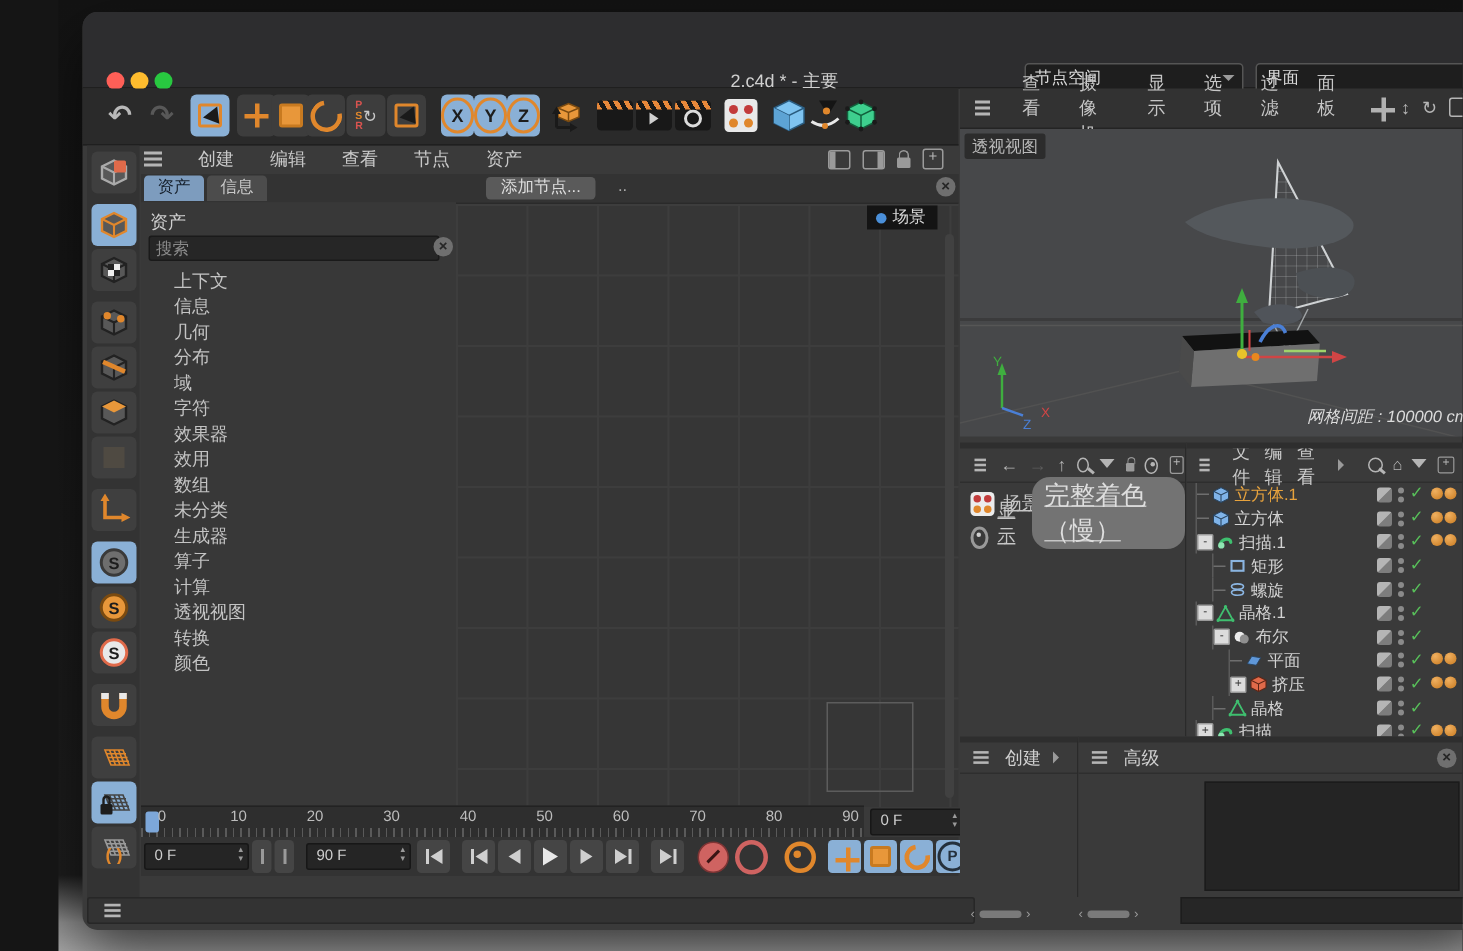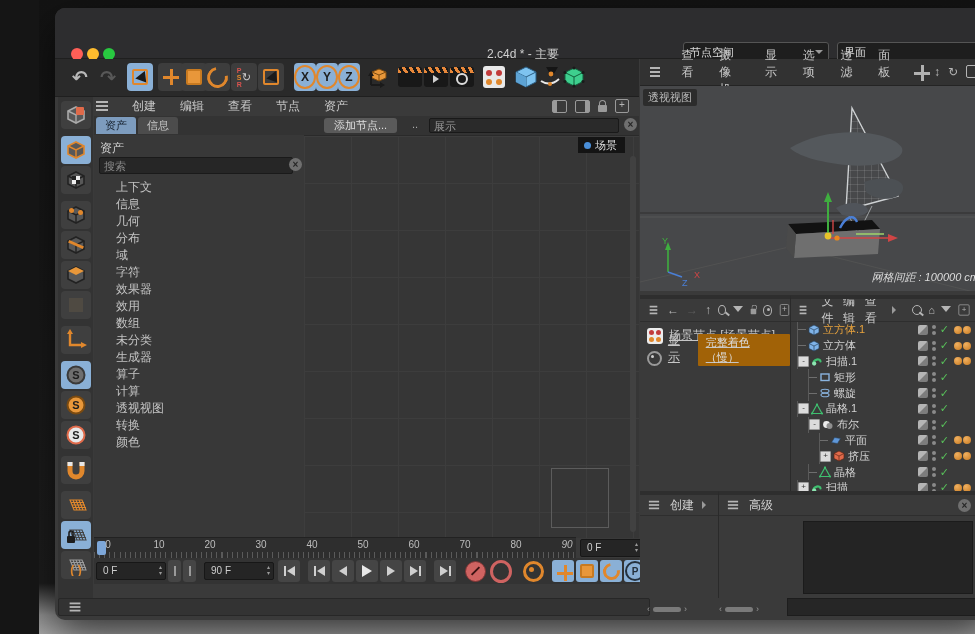--- a/index.html
+++ b/index.html
@@ -101,21 +101,21 @@
   #vp-icons{margin-left:auto;display:flex;gap:8px;padding-right:8px;color:#b5b5b5;font-size:12px;}
   #vp-canvas{position:absolute;left:585px;top:78px;right:2px;height:205px;background:#47484a;overflow:hidden;}
   #vp-label{position:absolute;left:3px;top:3px;background:#2c2c2c;color:#b8b8b8;font-size:11px;padding:1px 5px;border-radius:2px;}
   #vp-grid-info{position:absolute;right:10px;bottom:6px;color:#dcdcdc;font-size:11px;font-style:italic;}
   
   #attr-panel{position:absolute;left:585px;top:287px;width:150px;height:192px;background:#3a3a3a;border-top:4px solid #2e2e2e;border-right:1px solid #2a2a2a;}
   .attr-tools{display:flex;align-items:center;gap:7px;height:22px;padding-left:7px;color:#b5b5b5;font-size:12px;border-bottom:1px solid #2e2e2e;}
   .attr-row{display:flex;align-items:flex-end;gap:6px;height:22px;padding-left:7px;text-decoration:underline;}
   .node-chip{width:16px;height:16px;background:#ececec;border-radius:3px;position:relative;}
   .node-chip i{position:absolute;width:5px;height:5px;border-radius:50%;}
-  .val-box{background:#a16207;border-radius:1px;color:#dedede;font-size:11px;padding:1px 8px;}
+  .val-box{background:#737373;border-radius:12px;color:#dedede;font-size:17px;padding:1px 8px;}
   .radio{width:11px;height:11px;border-radius:50%;border:2px solid #9a9a9a;position:relative;}
   .radio:before{content:"";position:absolute;left:2px;top:2px;width:3px;height:3px;border-radius:50%;background:#cfcfcf;}
   .icon-mag{width:8px;height:8px;border:1.5px solid #b5b5b5;border-radius:50%;position:relative;}
   .icon-mag:before{content:"";position:absolute;left:6px;top:7px;width:5px;height:1.5px;background:#b5b5b5;transform:rotate(40deg);}
   .icon-funnel{width:0;height:0;border:5px solid transparent;border-top:6px solid #b5b5b5;position:relative;margin-top:3px;}
   .icon-target{width:9px;height:9px;border:1.5px solid #b5b5b5;border-radius:50%;position:relative;}
   .icon-target:before{content:"";position:absolute;left:2.5px;top:2.5px;width:3px;height:3px;border-radius:50%;background:#b5b5b5;}
   
   #om-panel{position:absolute;left:736px;top:287px;width:186px;height:192px;background:#3a3a3a;border-top:4px solid #2e2e2e;overflow:hidden;}
   #om-menubar{display:flex;align-items:center;gap:12px;height:22px;padding:0 6px;border-bottom:1px solid #2e2e2e;color:#c9c9c9;}
@@ -416,21 +416,20 @@
     </span>
   </div>
 
   <div id="tabs-row">
     <span class="ptab active" style="left:2px">资产</span>
     <span class="ptab" style="left:44px">信息</span>
   </div>
   <div id="node-toolbar">
     <span id="add-node-btn">添加节点...</span>
     <span id="dots-label">..</span>
-    <input id="show-input" placeholder="展示" style="">
     <span class="x-circle" style="position:absolute;right:2px;top:2px">×</span>
   </div>
 
   <div id="asset-panel">
     <div id="asset-header">资产</div>
     <input id="asset-search" placeholder="搜索" style="">
     <span class="x-circle" style="position:absolute;right:2px;top:23px">×</span>
     <div id="asset-list">
           <div class="asset-item">上下文</div>
           <div class="asset-item">信息</div>
@@ -466,21 +465,21 @@
     <div id="tick-labels">
           <span class="tick-label" style="left: 14px;">0</span>
           <span class="tick-label" style="left: 65px;">10</span>
           <span class="tick-label" style="left: 116px;">20</span>
           <span class="tick-label" style="left: 167px;">30</span>
           <span class="tick-label" style="left: 218px;">40</span>
           <span class="tick-label" style="left: 269px;">50</span>
           <span class="tick-label" style="left: 320px;">60</span>
           <span class="tick-label" style="left: 371px;">70</span>
           <span class="tick-label" style="left: 422px;">80</span>
-          <span class="tick-label" style="left: 473px; font-style: italic;">90</span>
+          <span class="tick-label" style="left: 473px;">90</span>
         </div>
   </div>
   <div class="spinbox" style="left:525px;bottom:63px;width:40px;position:absolute">
     <span>0 F</span><span class="ud">▴<br>▾</span>
   </div>
 
   <div id="transport">
     <div class="spinbox" style="left:2px;top:4px;width:48px"><span>0 F</span><span class="ud">▴<br>▾</span></div>
     <div class="pbtn" style="left:74px;width:13px">
           <span class="vbar" style="background:#9a9a9a"></span>

